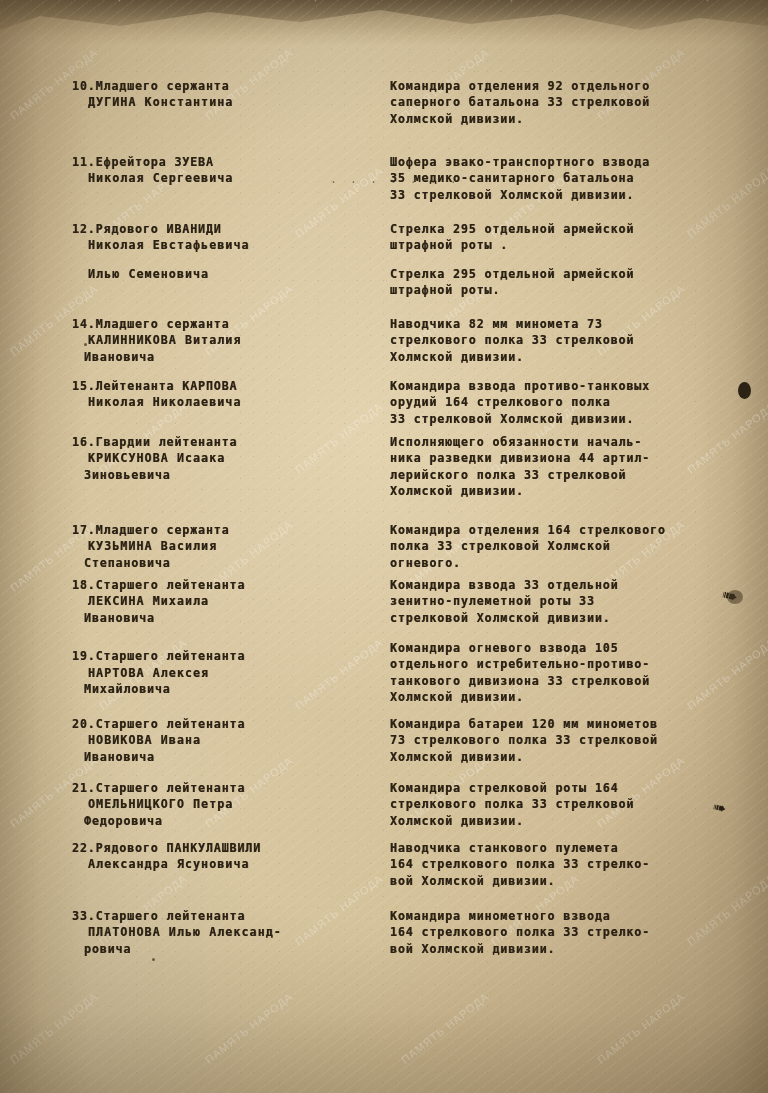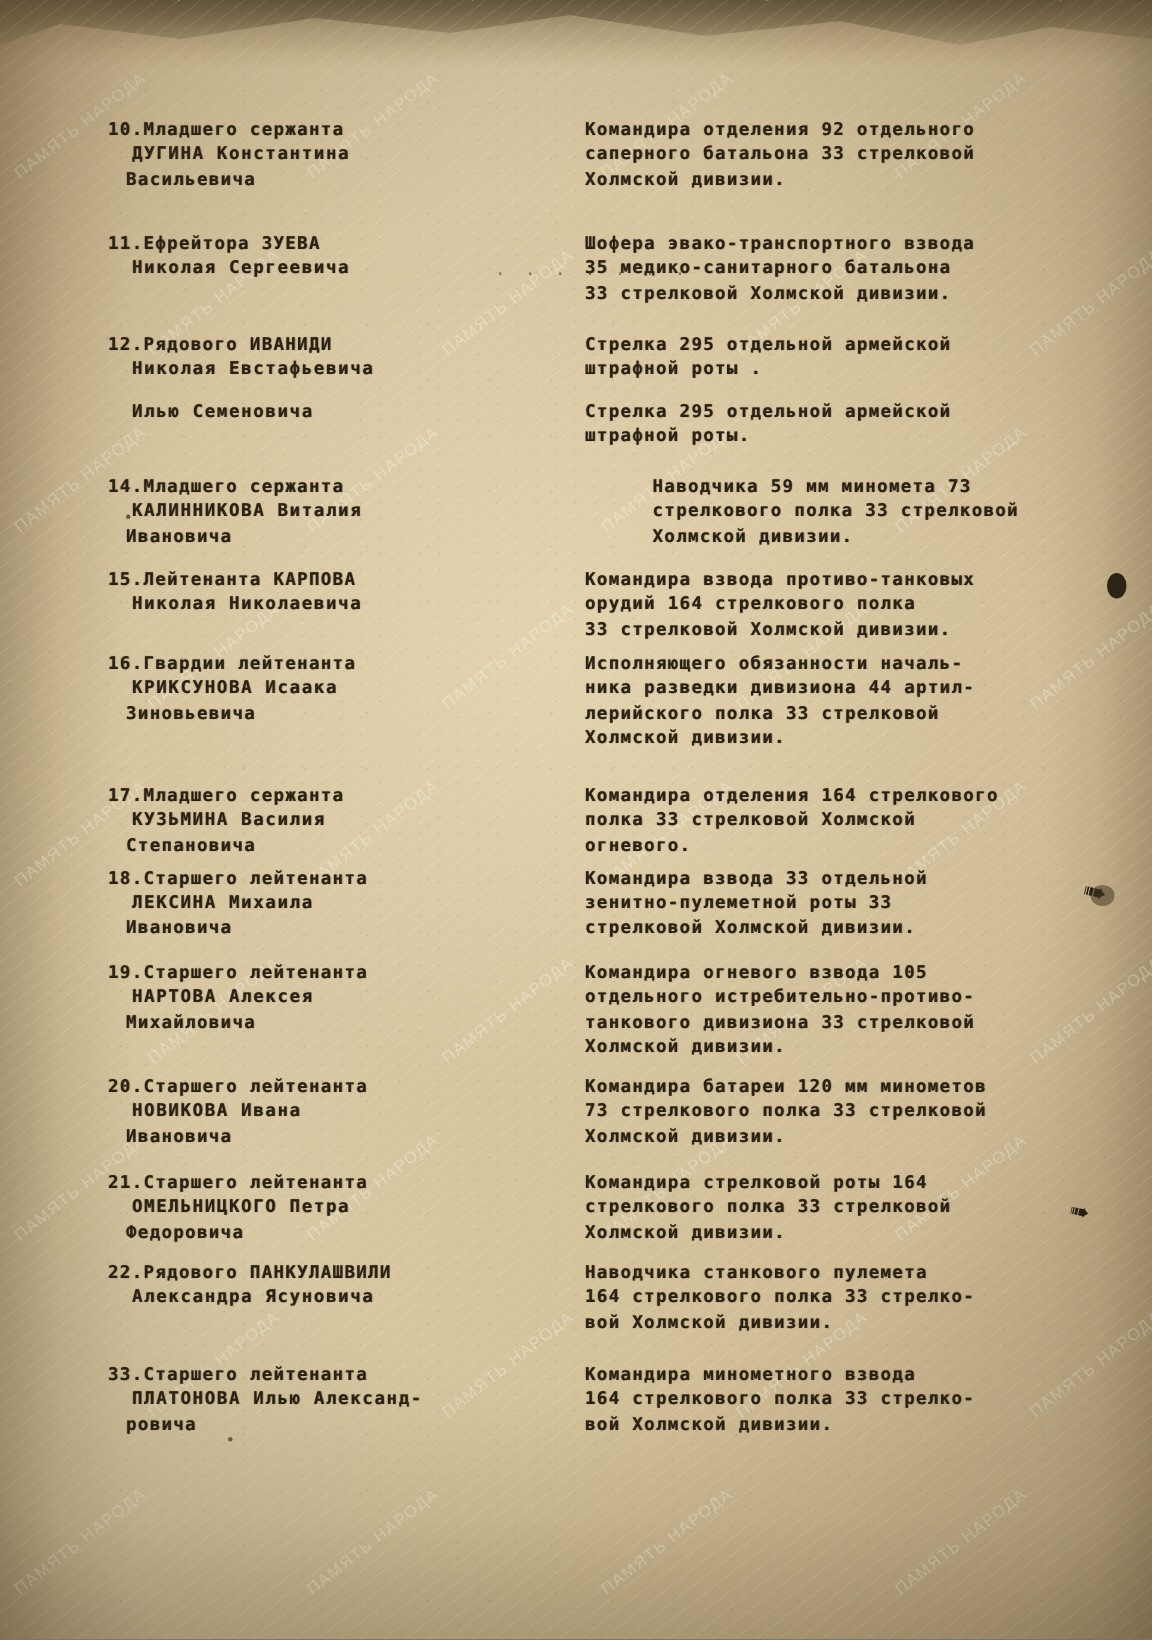--- a/index.html
+++ b/index.html
@@ -209,21 +209,20 @@
   <div class="blot" style="left:84px; top:343px; width:3px; height:3px; background:rgba(50,40,24,0.7);"></div>
   <div class="blot" style="left:152px; top:958px; width:3px; height:3px; background:rgba(50,40,24,0.65);"></div>
 
   <div class="vignette"></div>
 
   <div class="content" id="entries-root">
       <div class="entry" style="top: 62px;">
         <div class="col-left">
           <div class="tline">10.Младшего сержанта</div>
           <div class="tline ind1 caps">ДУГИНА Константина</div>
-          <div class="tline ind2">Васильевича</div>
         </div>
         <div class="col-right">
           <div class="tline">Командира отделения 92 отдельного</div>
           <div class="tline">саперного батальона 33 стрелковой</div>
           <div class="tline">Холмской дивизии.</div>
         </div>
       </div>
       <div class="entry" style="top: 138px;">
         <div class="col-left">
           <div class="tline">11.Ефрейтора ЗУЕВА</div>
@@ -248,28 +247,28 @@
       </div>
       <div class="entry" style="top: 250px;">
         <div class="col-left">
           <div class="tline ind1 caps">Илью Семеновича</div>
         </div>
         <div class="col-right">
           <div class="tline">Стрелка 295 отдельной армейской</div>
           <div class="tline">штрафной роты.</div>
         </div>
       </div>
-      <div class="entry" style="top: 300px; gap: 45px;">
+      <div class="entry" style="top: 300px;">
         <div class="col-left">
           <div class="tline">14.Младшего сержанта</div>
           <div class="tline ind1 caps">КАЛИННИКОВА Виталия</div>
           <div class="tline ind2">Ивановича</div>
         </div>
         <div class="col-right">
-          <div class="tline">Наводчика 59 мм миномета 73</div>
+          <div class="tline">Наводчика 82 мм миномета 73</div>
           <div class="tline">стрелкового полка 33 стрелковой</div>
           <div class="tline">Холмской дивизии.</div>
         </div>
       </div>
       <div class="entry" style="top: 362px;">
         <div class="col-left">
           <div class="tline">15.Лейтенанта КАРПОВА</div>
           <div class="tline ind1 caps">Николая Николаевича</div>
         </div>
         <div class="col-right">
@@ -308,21 +307,21 @@
           <div class="tline">18.Старшего лейтенанта</div>
           <div class="tline ind1 caps">ЛЕКСИНА Михаила</div>
           <div class="tline ind2">Ивановича</div>
         </div>
         <div class="col-right">
           <div class="tline">Командира взвода 33 отдельной</div>
           <div class="tline">зенитно-пулеметной роты 33</div>
           <div class="tline">стрелковой Холмской дивизии.</div>
         </div>
       </div>
-      <div class="entry" style="top: 624px;">
+      <div class="entry" style="top: 624px; align-items: center;">
         <div class="col-left">
           <div class="tline">19.Старшего лейтенанта</div>
           <div class="tline ind1 caps">НАРТОВА Алексея</div>
           <div class="tline ind2">Михайловича</div>
         </div>
         <div class="col-right">
           <div class="tline">Командира огневого взвода 105</div>
           <div class="tline">отдельного истребительно-противо-</div>
           <div class="tline">танкового дивизиона 33 стрелковой</div>
           <div class="tline">Холмской дивизии.</div>

